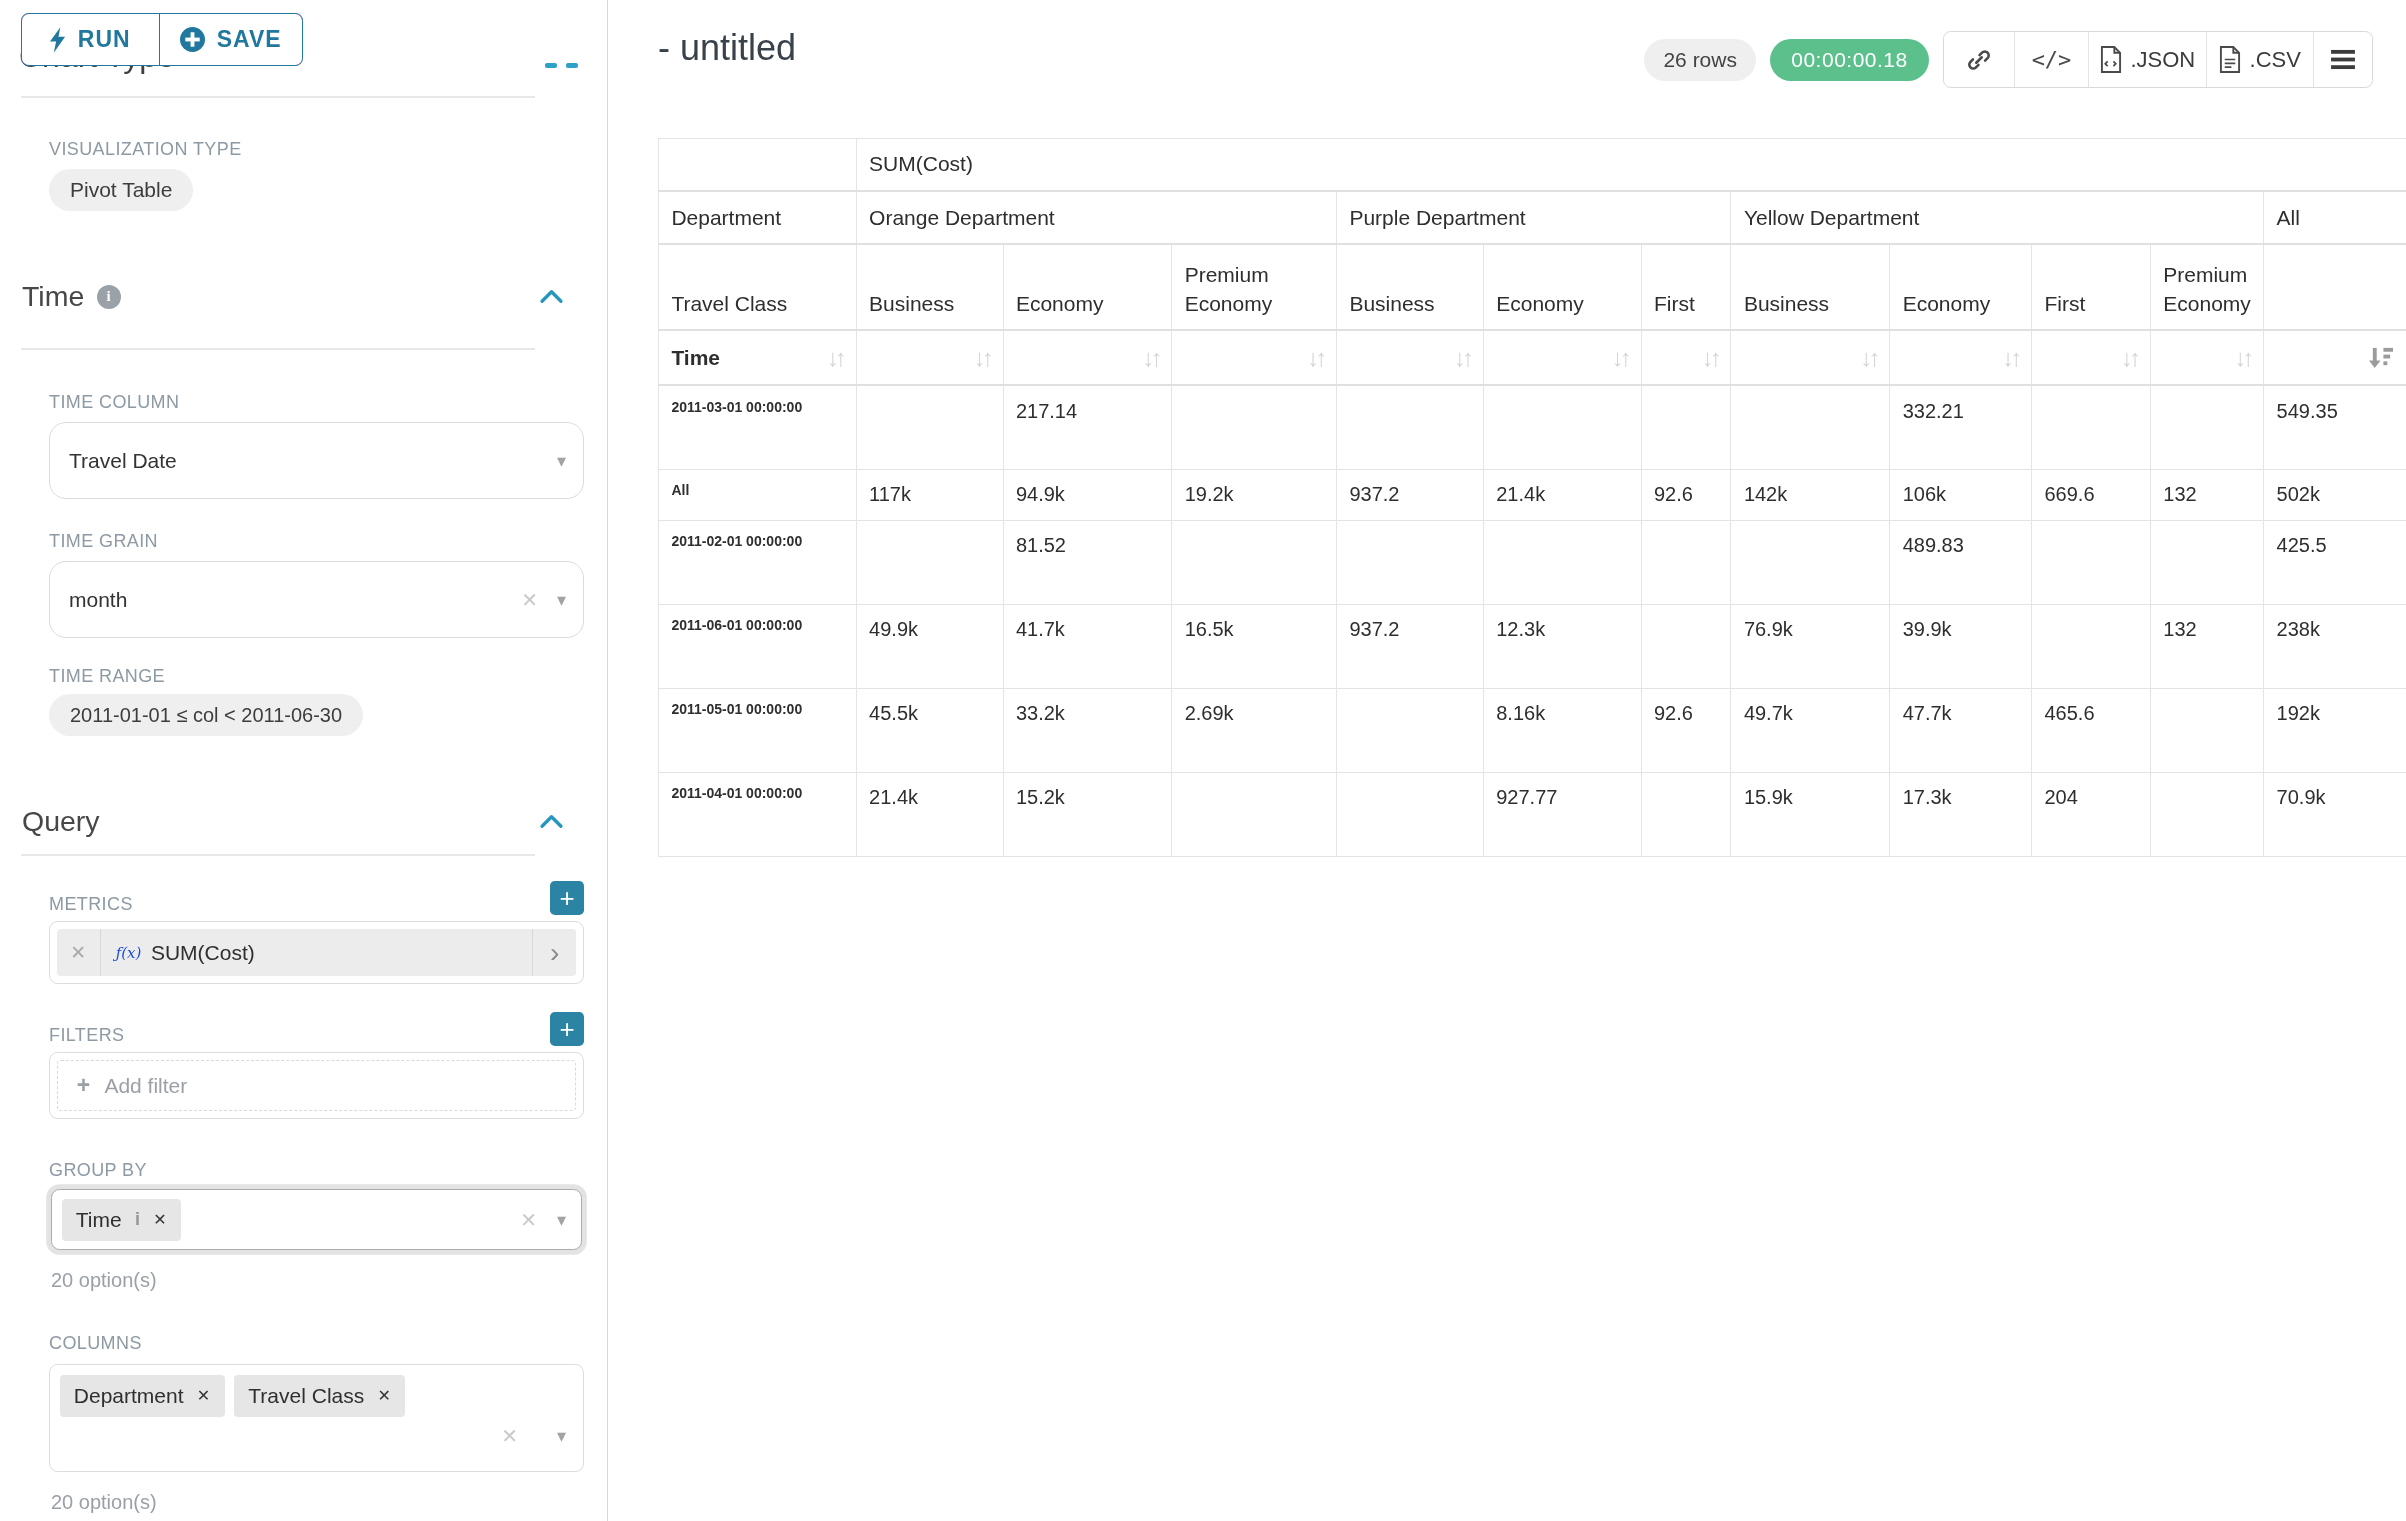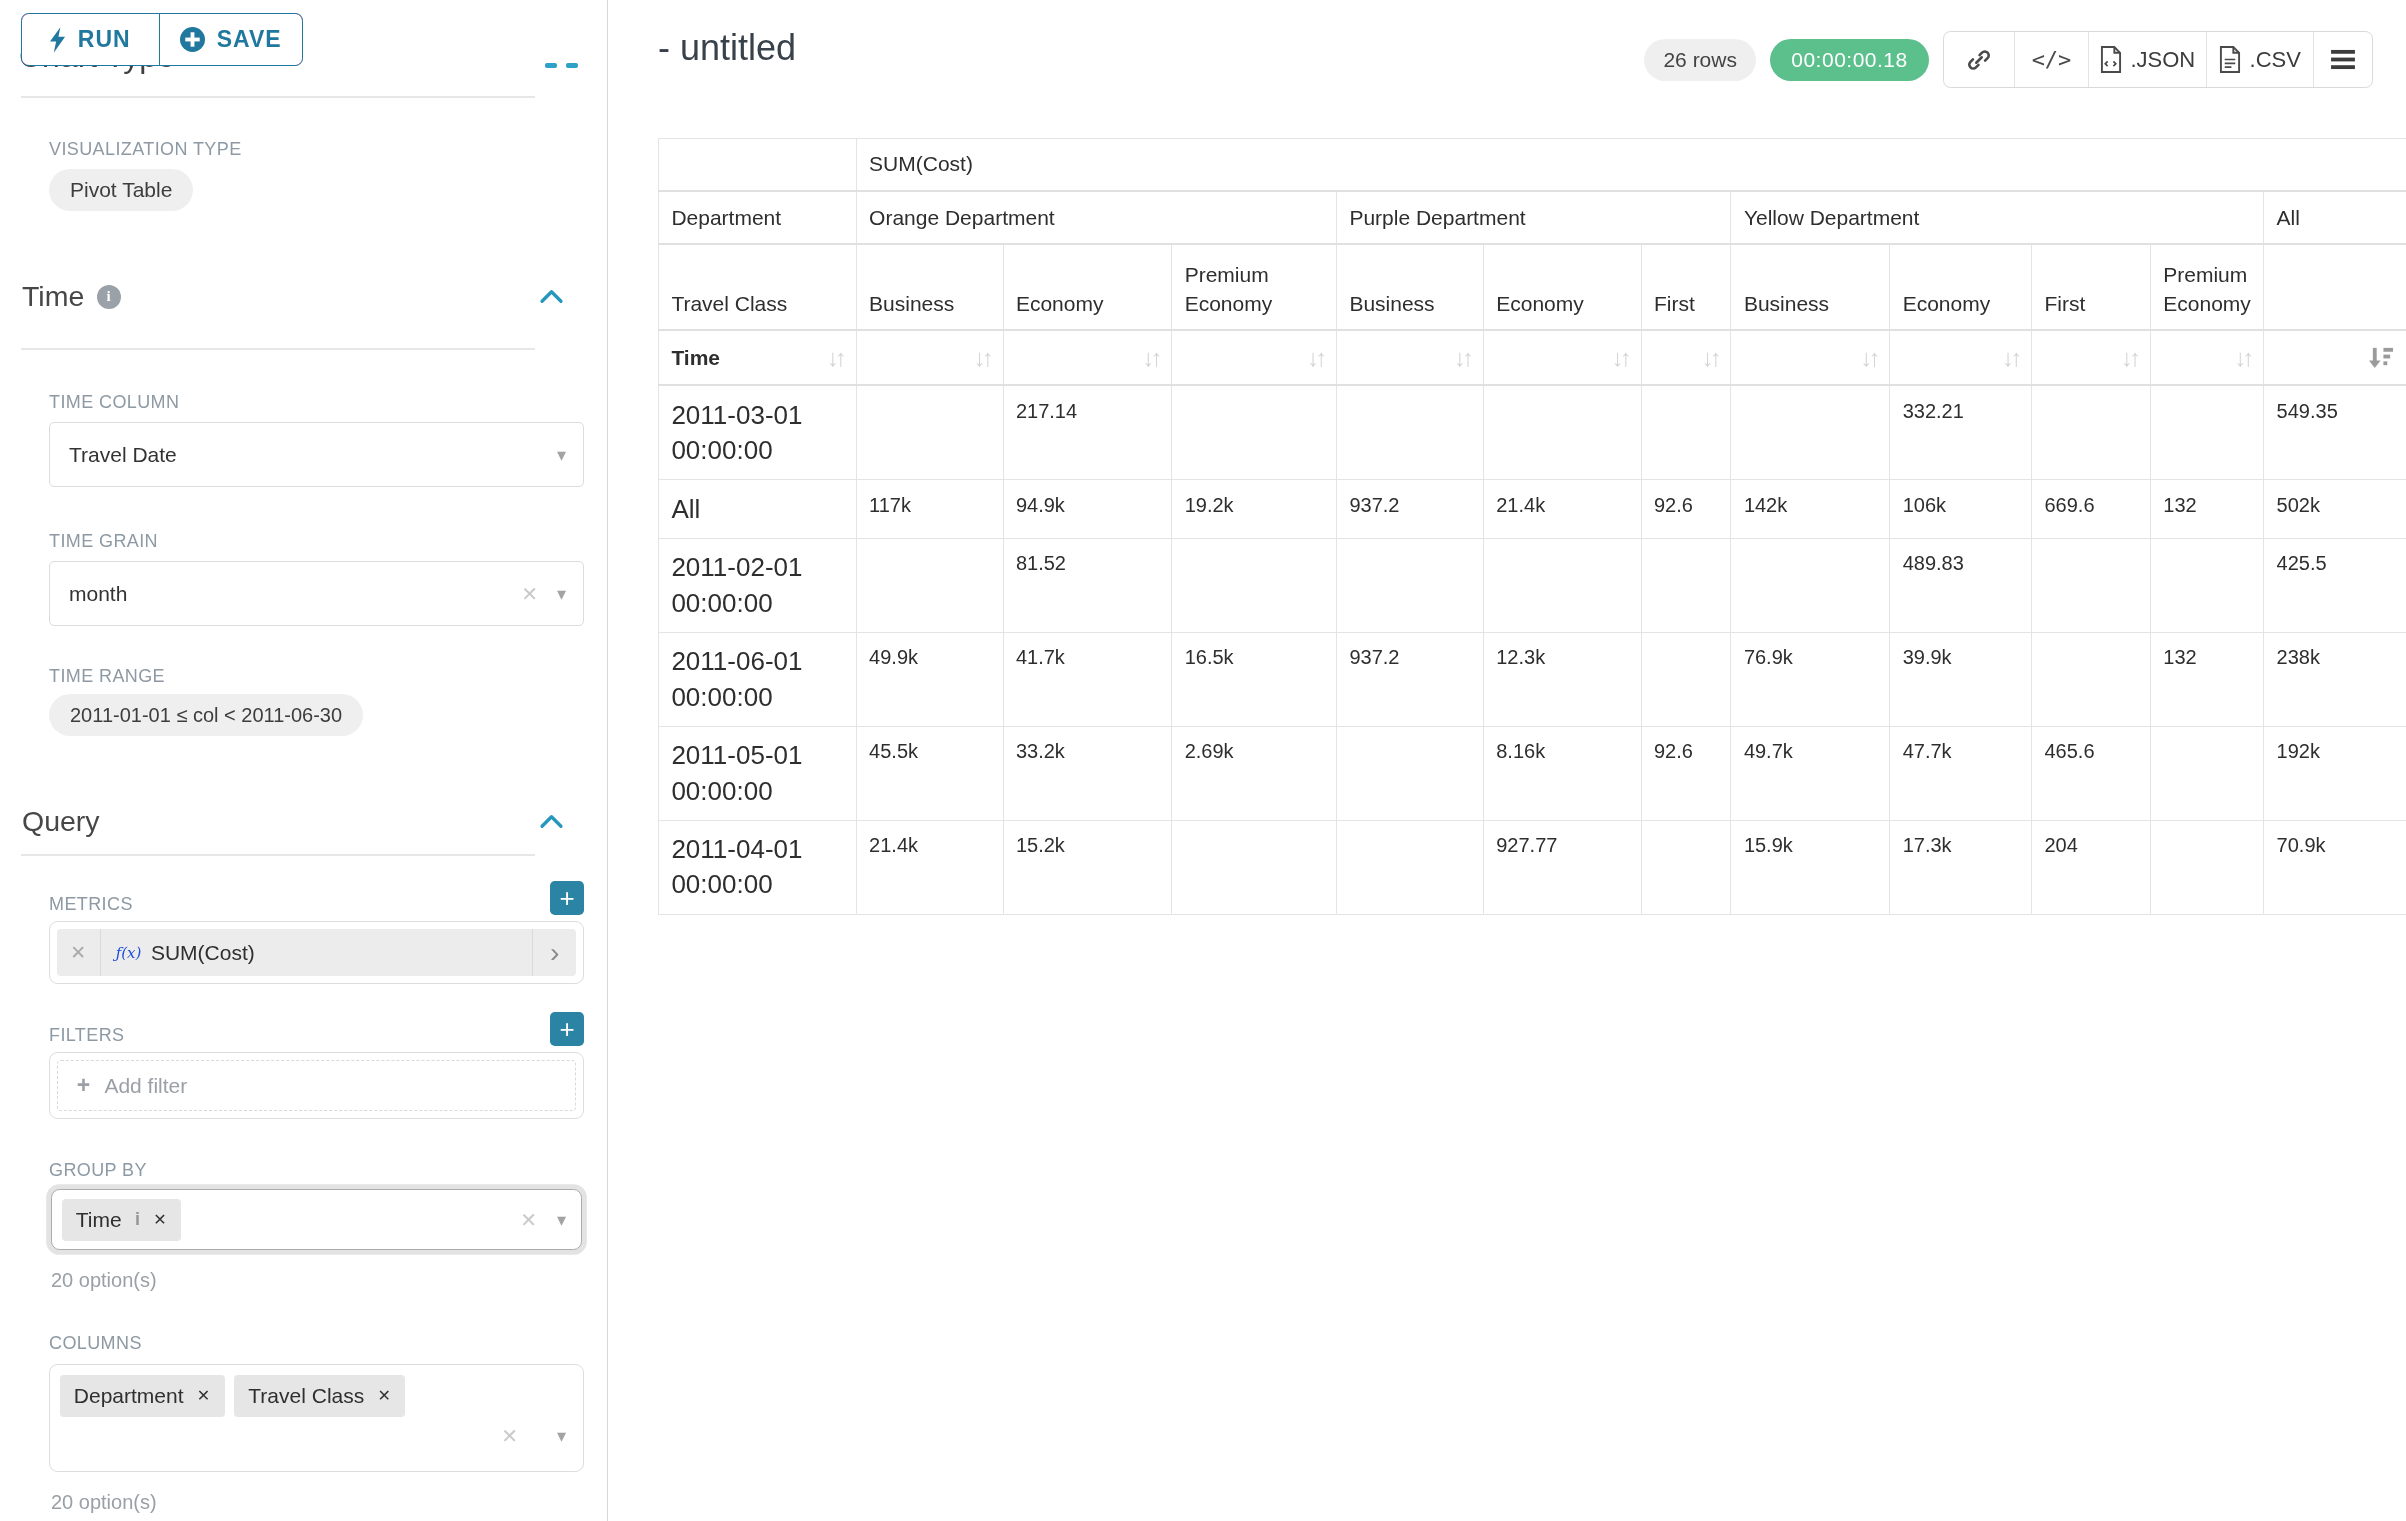--- a/index.html
+++ b/index.html
@@ -28,22 +28,22 @@
   .viz-pill { position:absolute; left:49px; top:169px; }
   .range-pill { position:absolute; left:49px; top:694px; font-size:20px; }
 
   .section-head { position:absolute; left:22px; width:559px; display:flex; align-items:center; gap:12.4px; }
   .sec-title { font-size:28.5px; color:#474747; }
   .info-icon { width:24px; height:24px; border-radius:50%; background:#9aa1a9; color:#fff;
     font-size:15px; font-weight:700; display:inline-flex; align-items:center; justify-content:center;
     font-family:"Liberation Serif","DejaVu Serif",serif; }
   .chev-up { margin-left:auto; margin-right:17px; }
 
-  .select { position:absolute; left:49px; width:535px; height:65px; border:1.4px solid #dcdcdc;
-    border-radius:5px; display:flex; align-items:center; padding:0 17px 0 19px; background:#fff; }
+  .select { position:absolute; left:49px; width:535px; height:77px; border:1.4px solid #dcdcdc;
+    border-radius:17px; display:flex; align-items:center; padding:0 17px 0 19px; background:#fff; }
   .sel-text { font-size:21px; color:#333; flex:1; }
   .caret { font-size:18px; color:#a3a3a3; }
   .clear-x { font-size:20px; color:#c9c9c9; margin-right:19px; }
 
   .add-btn { position:absolute; left:550px; width:34px; height:34px; background:#2b84a3; border-radius:4.8px;
     color:#fff; font-size:26px; display:flex; align-items:center; justify-content:center; cursor:pointer; line-height:1; }
 
   .metric-box { position:absolute; left:49px; top:921px; width:535px; height:63px;
     border:1.4px solid #dcdcdc; border-radius:8.6px; background:#fff; padding:6.7px; }
   .metric-pill { height:100%; background:#ececec; border-radius:3.8px; display:flex; align-items:center; }
@@ -104,21 +104,21 @@
   .pivot tr.sortrow { height:55px; }
   .pivot tr.sortrow th { border-bottom:2.9px solid #e0e0e0; vertical-align:middle; padding:5.7px 12.4px; }
   .tc { display:flex; align-items:center; }
   .tc.r { justify-content:flex-end; }
   .tlabel { font-weight:700; font-size:21px; flex:1; }
   .sorticon { color:#d4d4d4; font-size:24px; letter-spacing:-3.8px; user-select:none; }
   .pivot tr.datarow { height:84px; }
   .pivot tr.shortrow { height:50px; }
   .pivot tr.datarow th, .pivot tr.datarow td,
   .pivot tr.shortrow th, .pivot tr.shortrow td { vertical-align:top; }
-  .pivot th.rlabel { font-weight:400; font-size:26px; }
+  .pivot th.rlabel { font-weight:700; font-size:14px; }
 </style>
 </head>
 <body>
 
 <div class="sidebar">
 
   <div class="ghost-heading">Chart Type</div>
   <span class="blue-dash d1"></span>
   <span class="blue-dash d2"></span>
   <div class="divider" style="top:96px"></div>

